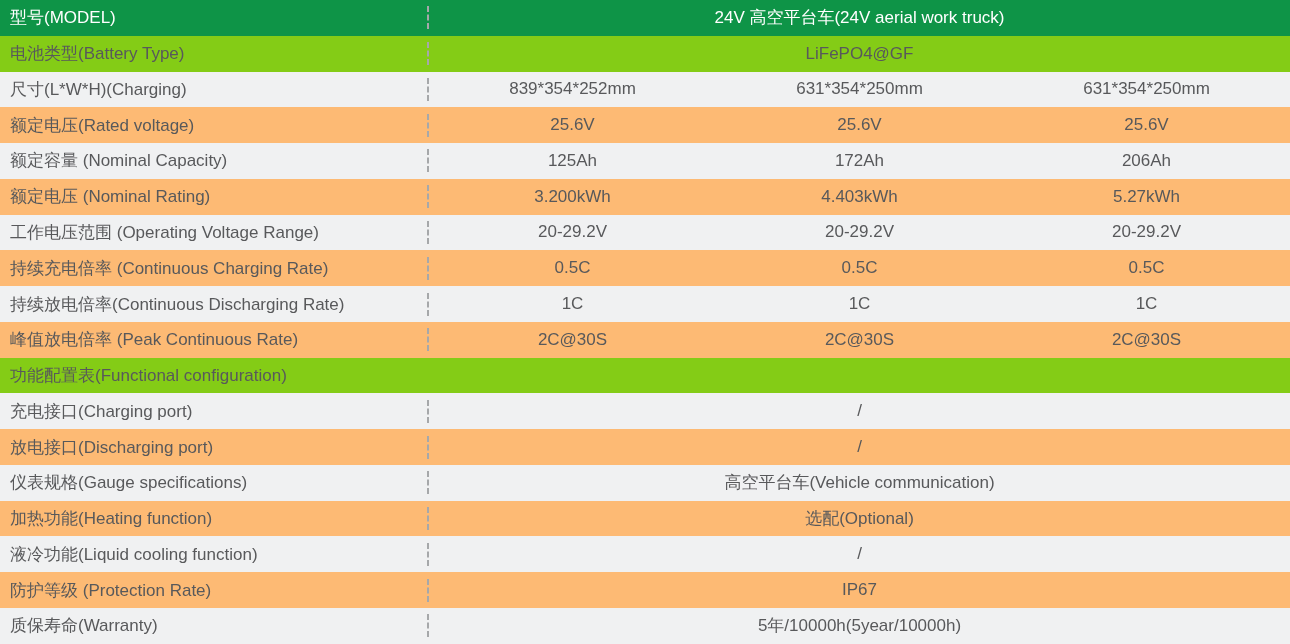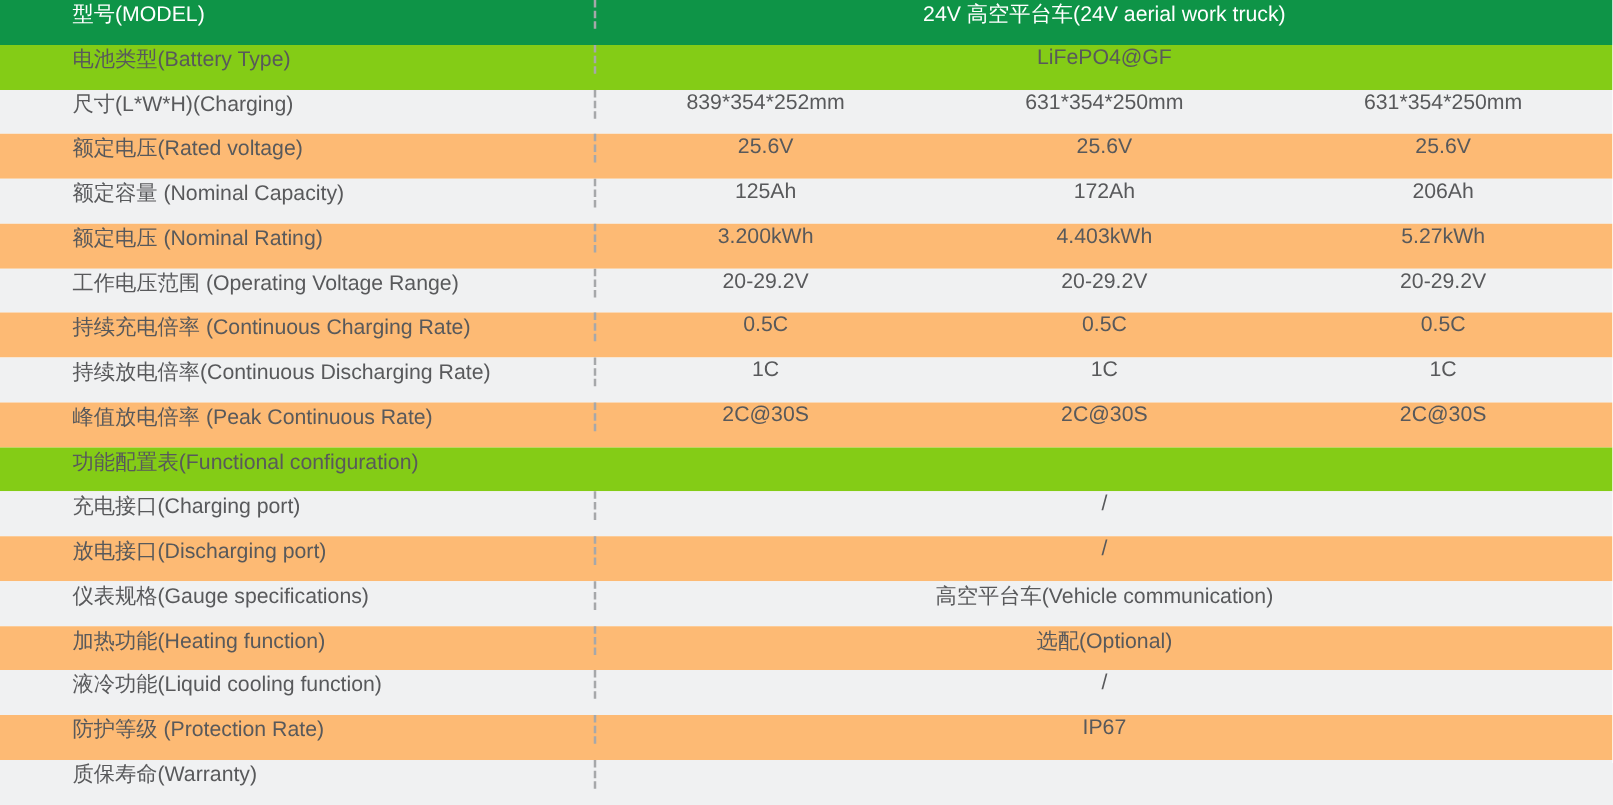--- a/index.html
+++ b/index.html
@@ -10,22 +10,21 @@
   }
   #spec-table {
     width: 1290px;
     height: 644px;
     overflow: hidden;
   }
   .row {
     display: flex;
     height: calc(644px / 18);
     box-sizing: border-box;
-    align-items: flex-start;
-    padding-left: 48px;
+    align-items: center;
   }
   .label-cell {
     width: 429px;
     box-sizing: border-box;
     padding-left: 10px;
     display: flex;
     align-items: center;
     border-right: 2px dashed #a6a8aa;
     white-space: nowrap;
     overflow: hidden;
@@ -168,14 +167,17 @@
       </div>
     </div>
     <div class="row bg-white">
       <div class="label-cell">防护等级 (Protection Rate)</div>
       <div class="vals">
         <div class="val-cell">IP67</div>
       </div>
     </div>
     <div class="row bg-alt">
       <div class="label-cell">质保寿命(Warranty)</div>
+      <div class="vals">
+        <div class="val-cell">5年/10000h(5year/10000h)</div>
+      </div>
     </div>
   </div>
 
 </body></html>

